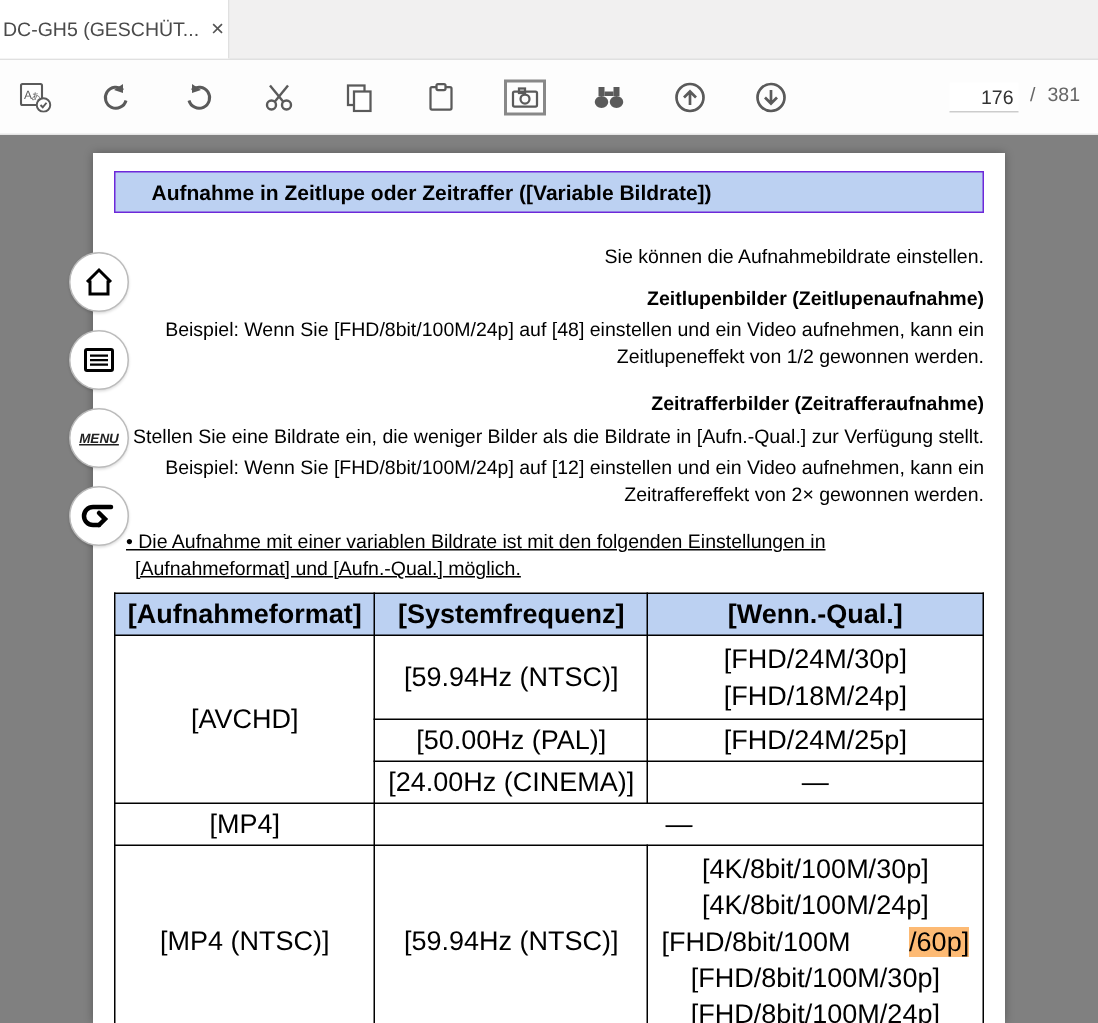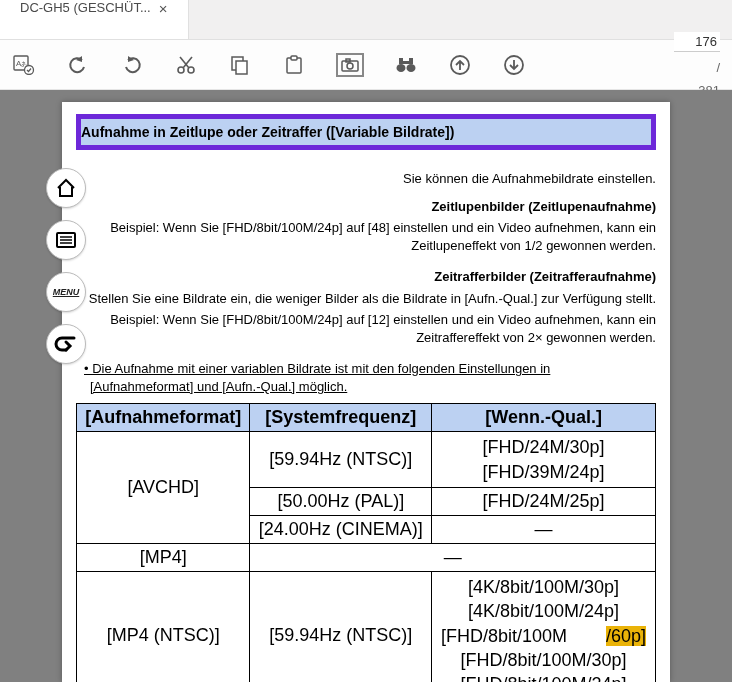--- a/index.html
+++ b/index.html
@@ -14,22 +14,23 @@
   }
   .tabbar {
     height: 40px;
     display: flex;
     align-items: stretch;
     border-bottom: 1px solid #e0e0e0;
     background: #f1f0f0;
   }
   .tab {
     display: flex;
+    align-items: center;
     gap: 8px;
-    padding: 0 20px;
+    padding: 0 2px;
     background: #fff;
     border-right: 1px solid #e0e0e0;
     max-width: 190px;
   }
   .tab-title {
     font-size: 13px;
     color: #4a4a4a;
     white-space: nowrap;
     overflow: hidden;
     text-overflow: ellipsis;
@@ -54,25 +55,24 @@
     justify-content: center;
     color: #5a5a5a;
     cursor: pointer;
     width: 24px;
     height: 24px;
   }
   .tool-btn.boxed { border: 2px solid #888; padding:1px; width:28px; height:24px;}
   .page-indicator {
     margin-left: auto;
     display: flex;
-    align-items: flex-end;
+    align-items: flex-start;
     gap: 8px;
     font-size: 13px;
     color: #666;
-    flex-direction: column;
   }
   .page-input {
     width: 46px;
     text-align: right;
     border: none;
     border-bottom: 1px solid #ccc;
     font-size: 13px;
     color: #333;
     padding: 2px 3px;
     outline: none;
@@ -111,22 +111,22 @@
     width: 608px;
     margin-top: 12px;
     padding: 12px 14px 20px 14px;
     box-shadow: 0 0 6px rgba(0,0,0,0.3);
     position: relative;
     font-size: 13px;
     color:#000;
   }
   .h-band {
     background: #bcd1f2;
-    border:5px solid #6d28d9;
-    padding: 5px 0;
+    border:1px solid #6d28d9;
+    padding: 5px 24px;
     font-weight: bold;
     font-size: 14px;
     color:#000;
     margin-bottom: 20px;
   }
   .para { margin: 6px 0 10px 0; line-height:1.35;text-align:right; }
   .bold { font-weight:bold; }
   .bullet-para { margin-left: 4px; line-height:1.35; text-indent:-6px; padding-left:10px;text-decoration:underline;}
   table.fmt {
     width: 100%;
@@ -137,21 +137,21 @@
   table.fmt th, table.fmt td {
     border: 1px solid #000;
     padding: 3px 6px;
     text-align: center;
     vertical-align: middle;
   }
   table.fmt th {
     background: #bcd1f2;
     font-weight: bold;
   }
-  .sel { background:#eab308;margin-left:39px; }
+  .sel { background:#fdba74;margin-left:39px; }
   .multi { line-height:1.35; }
 </style>
 </head>
 <body>
 
 <div class="tabbar">
   <div class="tab">
     <span class="tab-title">DC-GH5 (GESCHÜT...</span>
     <span class="tab-close">×</span>
   </div>
@@ -280,21 +280,21 @@
           <tr>
         <th>[Aufnahmeformat]</th>
         <th>[Systemfrequenz]</th>
         <th>[Wenn.-Qual.]</th>
       </tr>
       <tr>
         <td rowspan="3">[AVCHD]</td>
         <td>[59.94Hz (NTSC)]</td>
         <td class="multi">
           <div>[FHD/24M/30p]</div>
-          <div>[FHD/39M/24p]</div>
+          <div>[FHD/18M/24p]</div>
         </td>
       </tr>
       <tr>
         <td>[50.00Hz (PAL)]</td>
         <td>[FHD/24M/25p]</td>
       </tr>
       <tr>
         <td>[24.00Hz (CINEMA)]</td>
         <td>—</td>
       </tr>

